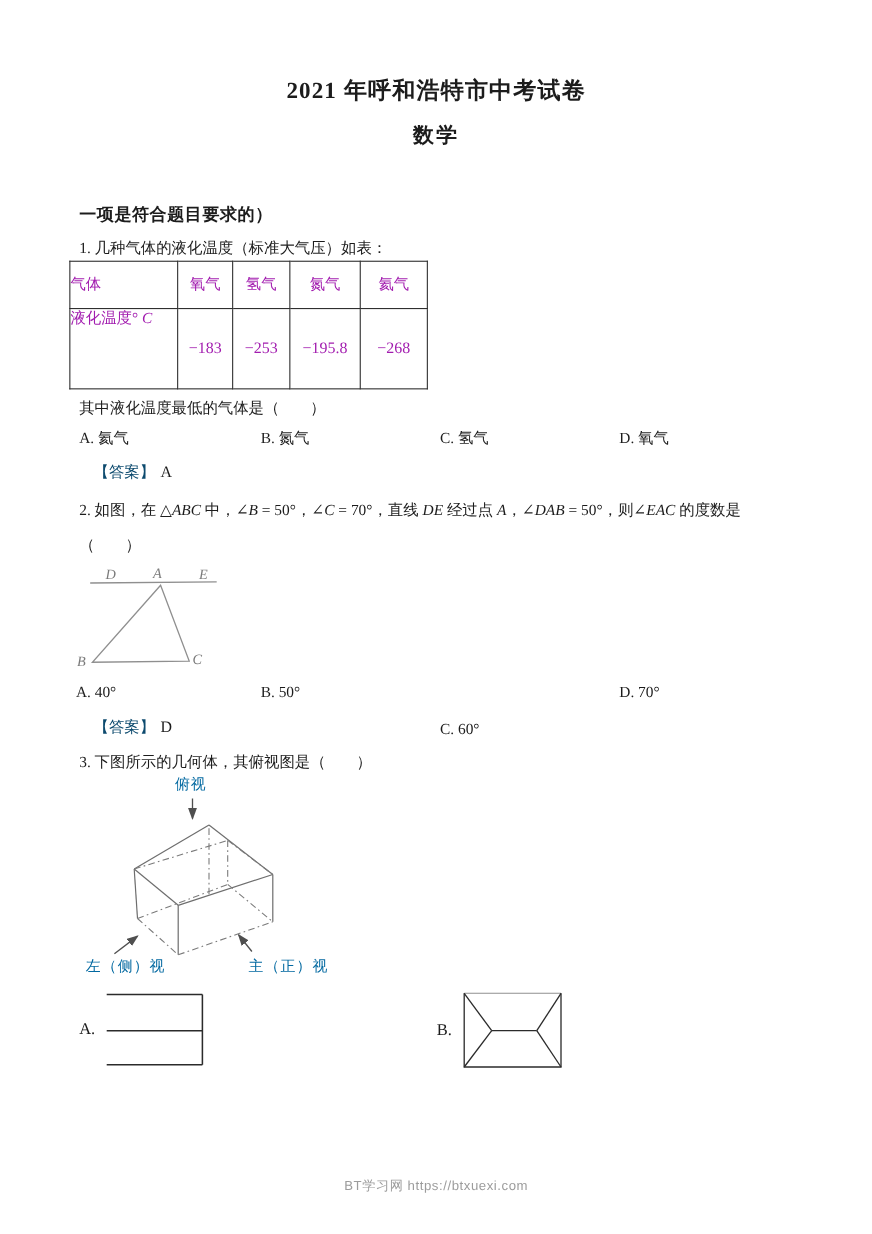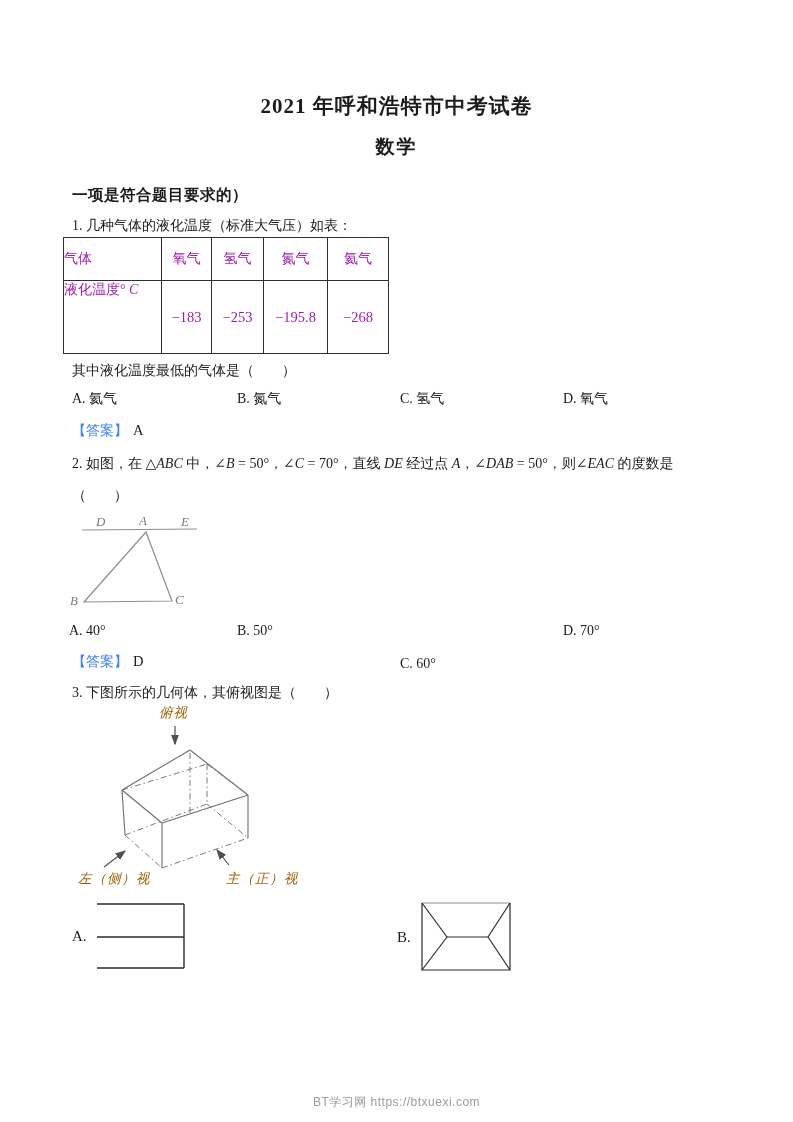--- a/index.html
+++ b/index.html
@@ -2,48 +2,48 @@
 <html><head>
 <meta charset="utf-8">
 <style>
   html,body { margin:0; padding:0; background:#ffffff; }
   #page {
     position:relative; width:793px; height:1122px; background:#ffffff;
     font-family:"Liberation Serif","DejaVu Serif",serif; color:#1c1c1c;
     overflow:hidden;
   }
   .abs { position:absolute; white-space:nowrap; }
-  .center { left:0; width:793px; text-align:center;margin-top:24px; }
+  .center { left:0; width:793px; text-align:center; }
   .title   { top:68px;  font-size:21px; font-weight:bold; letter-spacing:1px; }
   .subject { top:110px; font-size:19px; font-weight:bold; letter-spacing:2px; }
   .sec     { left:72px; font-size:15.5px; font-weight:bold; letter-spacing:0.5px; }
   .body-t  { left:72px; font-size:14px; }
   .opt     { font-size:14px; }
-  .ans-label { color:#3b82f6; font-size:14px; }
+  .ans-label { color:#0c4a6e; font-size:14px;margin-left:13px; }
   .ans-val   { font-size:14.5px; margin-left:5px; }
   .it { font-style:italic; }
 
   table.gas-table {
     position:absolute; left:63px; top:237px;
     border-collapse:collapse; table-layout:fixed;
     font-size:14px; color:#a21caf;
   }
   table.gas-table td { border:1.4px solid #2f2f2f; padding:0; }
   td.corner  { width:97px; padding-left:9px; text-align:left; }
   td.gas     { text-align:center; }
   .w1{width:49px}.w2{width:51px}.w3{width:63px}.w4{width:60px}
   tr.hdr td  { height:42px; }
   tr.dat td  { height:72px; }
   td.rowlab  { vertical-align:top; padding:9px 0 0 9px; }
   td.val     { text-align:center; vertical-align:middle; font-size:14.5px; }
 
   .fig { position:absolute; }
   .fig svg { position:absolute; left:0; top:0; }
   .fig-label { position:absolute; font-size:13px; font-style:italic; color:#7a7a7a; white-space:nowrap; }
-  .view-label { position:absolute; font-size:13.5px; color:#a16207; white-space:nowrap; letter-spacing:1px;font-style:italic; }
+  .view-label { position:absolute; font-size:13.5px; color:#0369a1; white-space:nowrap; letter-spacing:1px; }
   .opt-fig-label { font-size:15px; }
   .footer {
     top:1070px; font-family:"Liberation Sans","DejaVu Sans",sans-serif;
     font-size:12px; color:#9c9c9c; letter-spacing:0.5px;
   }
 </style>
 </head>
 <body>
 
 <div id="page">

